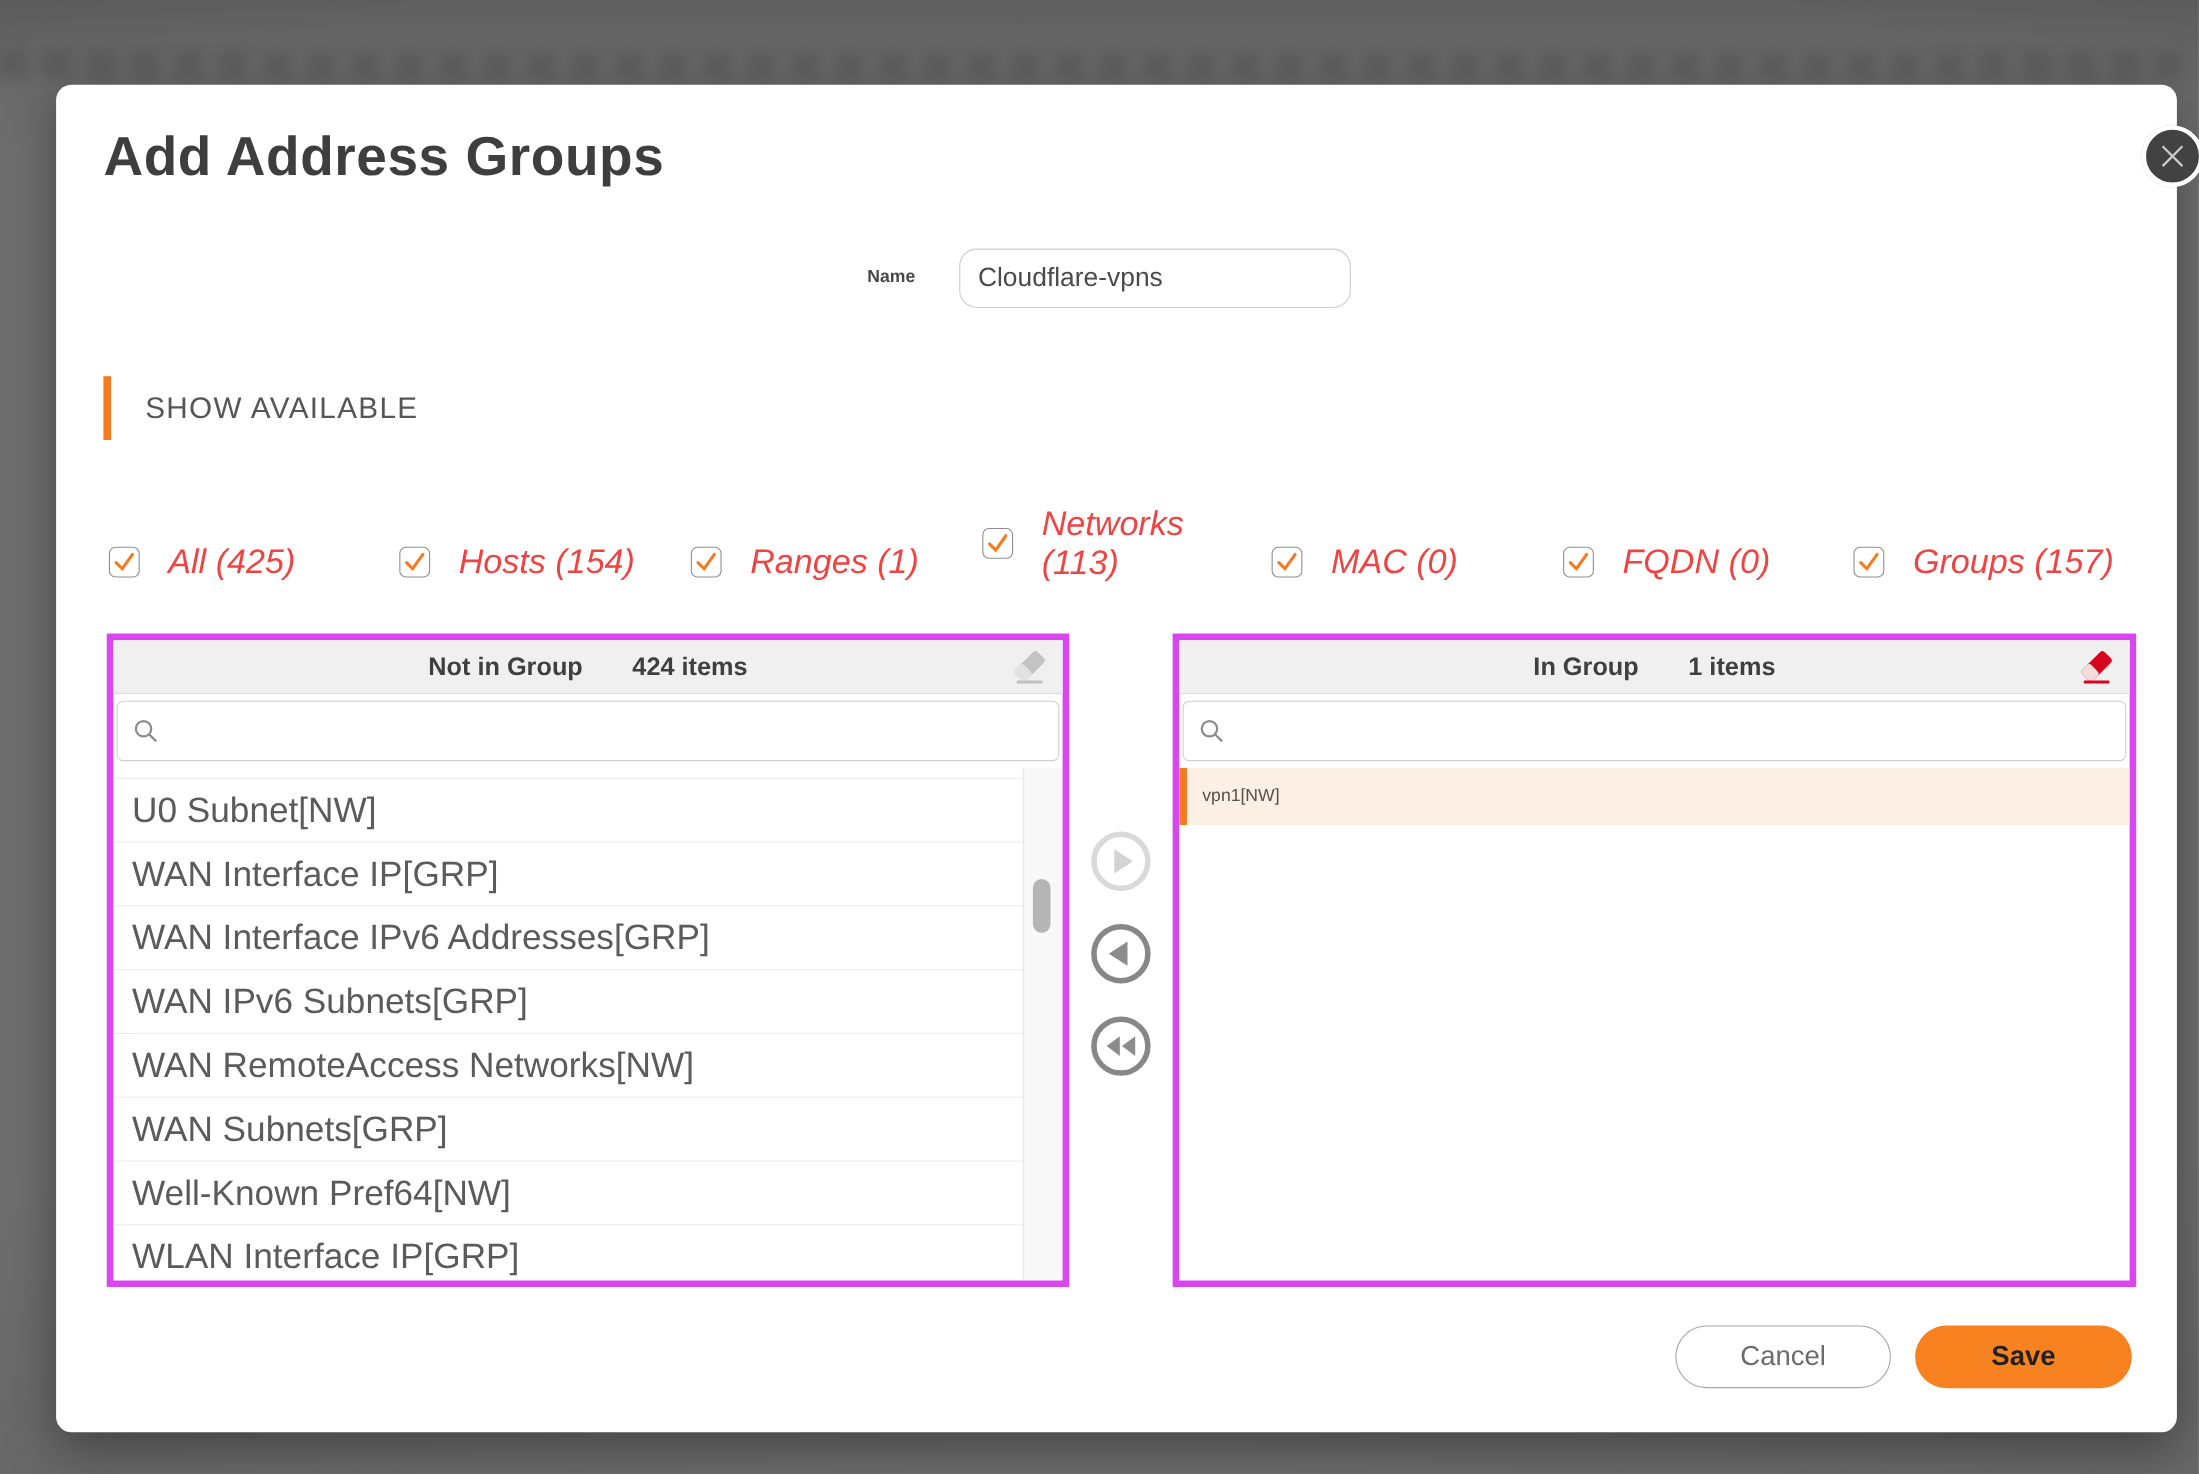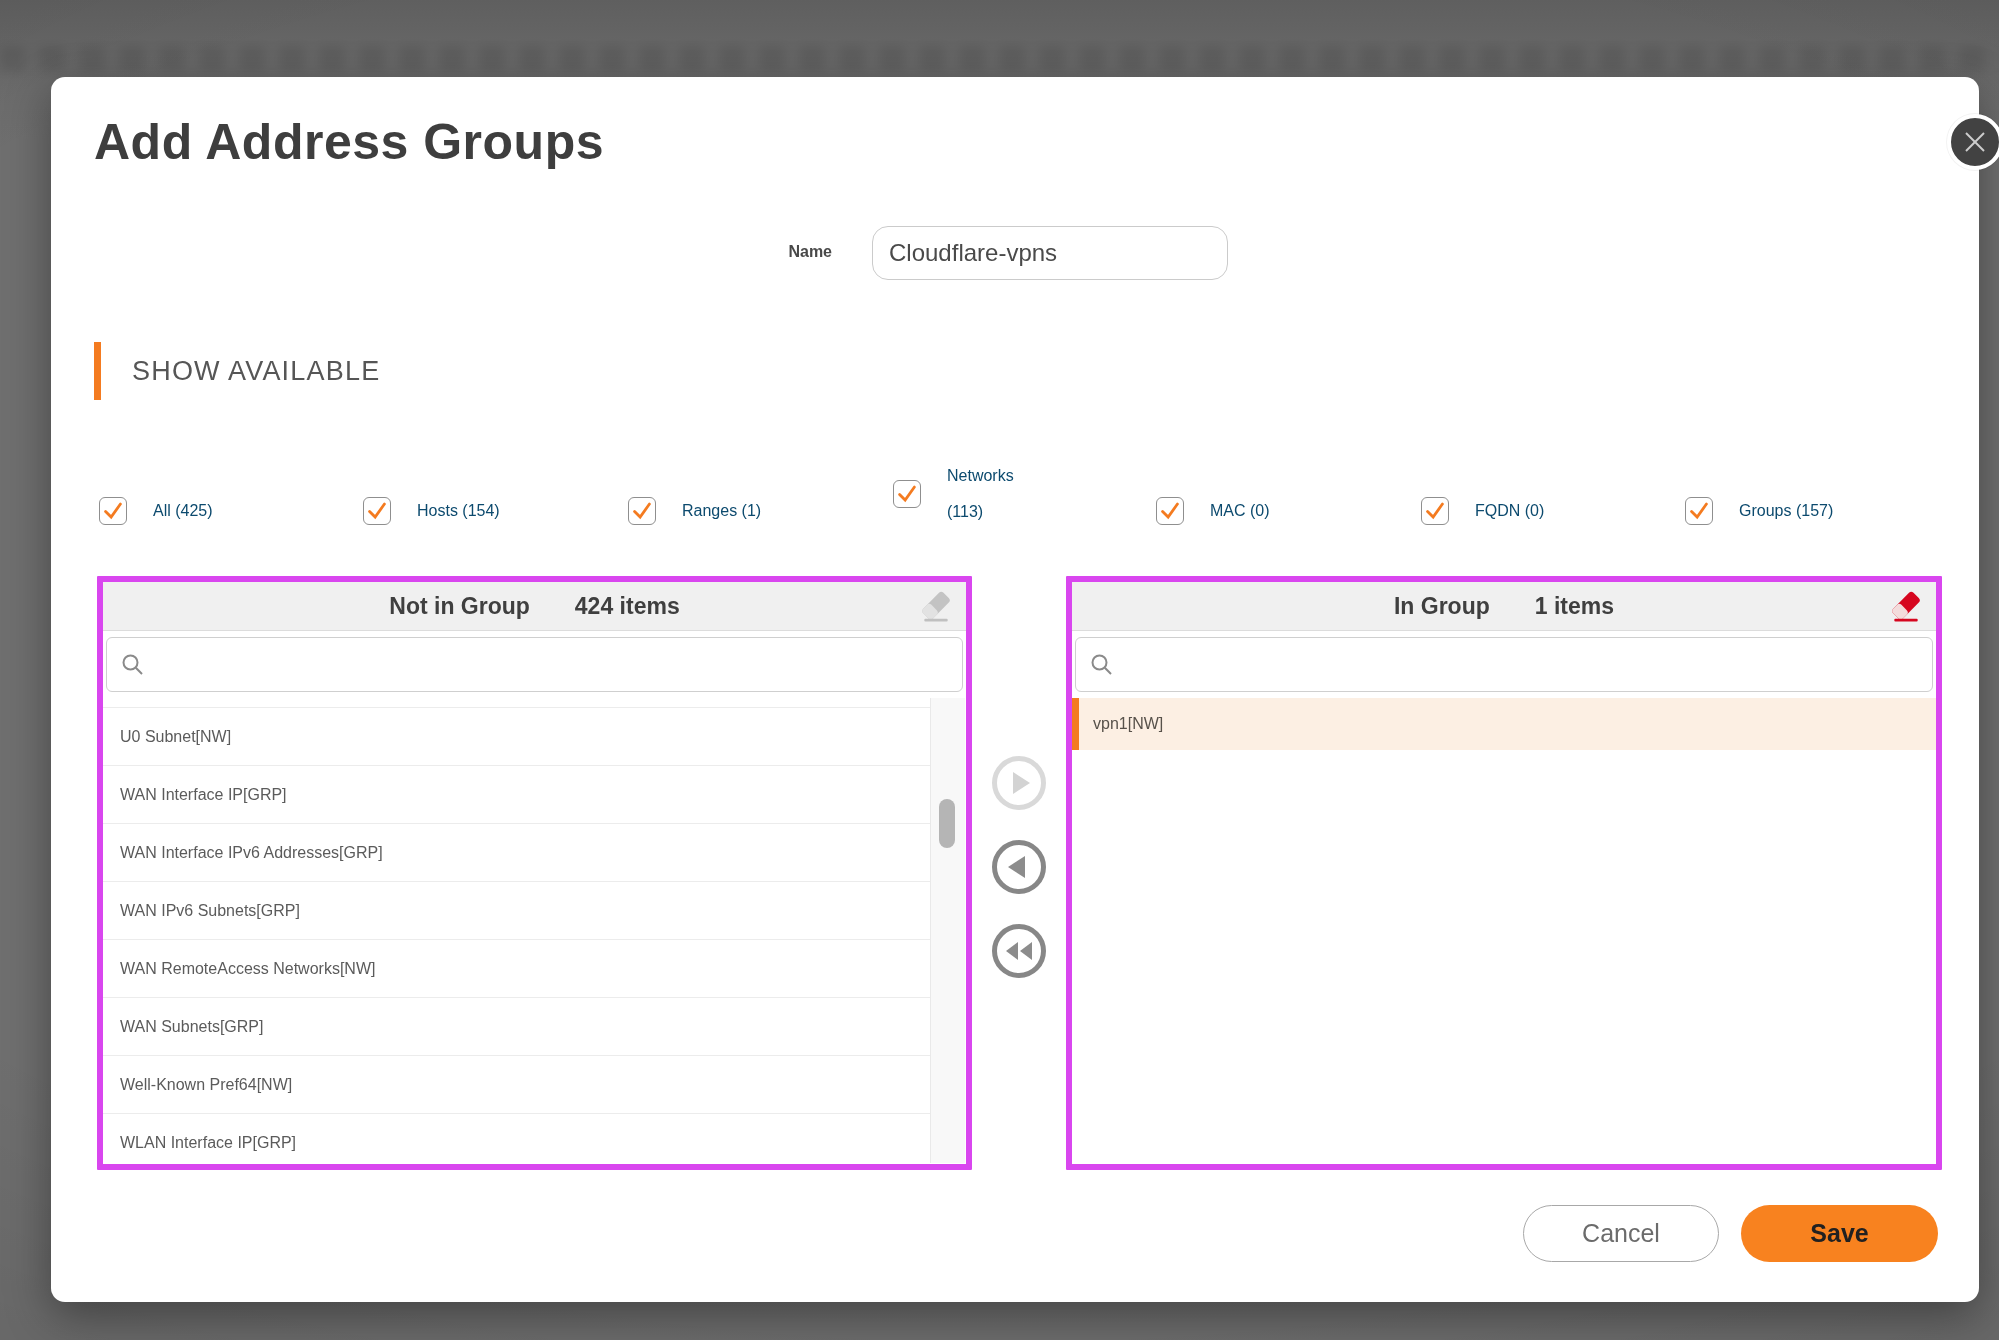--- a/index.html
+++ b/index.html
@@ -35,21 +35,21 @@
 
   .section-bar  { position:absolute; left:43px; top:265px; width:7px; height:58px; background:#F47B20; }
   .section-text { position:absolute; left:81px; top:279px; font-size:27px; line-height:30px;
            color:#565656; letter-spacing:1.2px; }
 
   .filter { position:absolute; top:406px; display:flex; align-items:center; cursor:pointer; height:56px; }
   .filter.two-line { top:372px; height:90px; }
   .cb { width:28px; height:28px; border:1.5px solid #8f8f8f; border-radius:6px; background:#fff;
         display:flex; align-items:center; justify-content:center; flex:0 0 auto; }
   .cb svg { display:block; }
-  .cb-label { margin-left:26px; font-size:16px; color:#0c4a6e; line-height:34px; white-space:nowrap; }
+  .cb-label { margin-left:26px; font-size:31px; color:#ef4444; line-height:34px; white-space:nowrap;font-style:italic; }
 
   .panel { position:absolute; top:499px; height:594px; border:6px solid #d946ef; background:#fff; border-radius:1px; }
   .panel.left  { left:46px;  width:875px; }
   .panel.right { left:1015px; width:876px; }
 
   .panel-header { position:absolute; left:0; right:0; top:0; height:49px; background:#f0f0f0;
         border-bottom:1px solid #dcdcdc; display:flex; align-items:center; justify-content:center; gap:45px; }
   .panel-title, .panel-count { font-size:23px; font-weight:700; color:#3f3f3f; }
 
   .eraser-btn { position:absolute; right:12px; top:7px; width:36px; height:36px; background:none; border:none;
@@ -58,21 +58,21 @@
   .search-box { position:absolute; left:3px; right:3px; top:55px; height:55px;
         border:1px solid #cfcfcf; border-radius:6px; background:#fff; display:flex; align-items:center; }
   .search-box svg { margin-left:14px; flex:0 0 auto; }
   .search-input { flex:1; border:none; outline:none; height:100%; font-size:24px; color:#4a4a4a;
         padding:0 12px; font-family:inherit; background:transparent; }
 
   .list { position:absolute; left:0; right:0; top:116px; bottom:1px; overflow:hidden; }
 
   .row-sliver { height:10px; margin-right:36px; border-bottom:1px solid #ececec; }
   .list-row { height:58px; line-height:57px; margin-right:36px; padding-left:17px;
-        font-size:16px; color:#5b5b5b; border-bottom:1px solid #ececec; white-space:nowrap;
+        font-size:32px; color:#5b5b5b; border-bottom:1px solid #ececec; white-space:nowrap;
         overflow:hidden; cursor:pointer; }
 
   .scroll-gutter { position:absolute; right:1px; top:116px; bottom:1px; width:35px;
         background:#f8f8f8; border-left:1px solid #e9e9e9; }
   .scroll-thumb { position:absolute; left:8px; top:101px; width:16px; height:49px;
         background:#b5b5b5; border-radius:8px; cursor:grab; }
 
   .selected-row { position:relative; height:52px; line-height:52px; background:#FCEFE3;
         padding-left:21px; font-size:16px; color:#57514a; cursor:pointer; }
   .selected-row .sel-bar { position:absolute; left:0; top:0; bottom:0; width:7px; background:#F47B20; }

